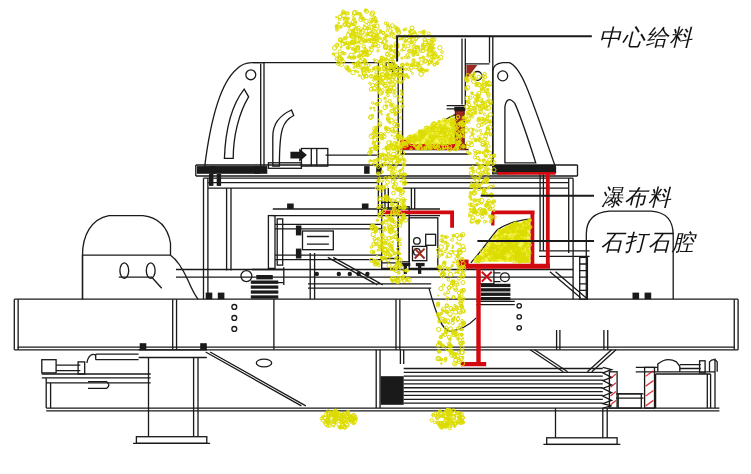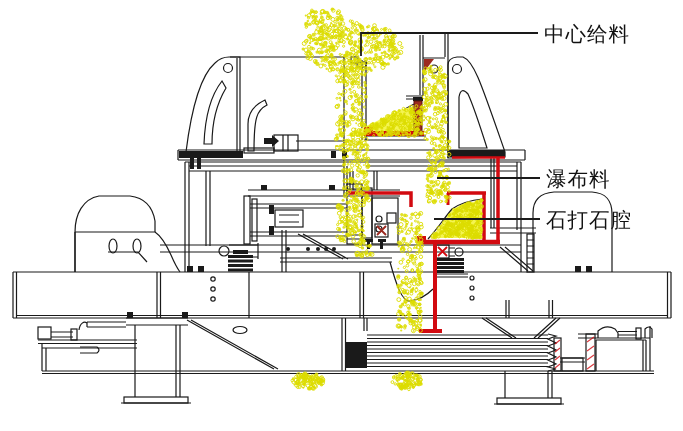--- a/index.html
+++ b/index.html
@@ -1,17 +1,17 @@
 <!DOCTYPE html>
 <html style="--background: #ffffff; --line: #1a1a1a; --highlight_red: #d20a10; --particle_yellow: #dcdc00; --chamber_fill: #f4f452; --plate_maroon: #9c2a20;"><head>
 <meta charset="utf-8">
 <style>
   html,body{margin:0;padding:0;background:#fff;}
   #stage{position:relative;width:683px;height:429px;background:var(--background,#fff);overflow:hidden;
-         font-family:"Liberation Sans", sans-serif;}
+         font-family:"Liberation Sans", sans-serif;font-style:italic;}
   svg{position:absolute;left:0;top:0;}
   .ln{stroke:var(--line);stroke-width:1.2;fill:none;}
   .fl{fill:var(--line);stroke:none;}
   .pt{stroke:var(--particle_yellow);stroke-width:0.9;fill:none;}
   .ptf{fill:var(--particle_yellow);stroke:none;opacity:.85;}
   .lead{stroke:var(--line);stroke-width:1.8;fill:none;}
   .lbl{fill:#111;font-size:20.5px;letter-spacing:1px;font-family:"Liberation Sans",sans-serif;}
   .red{stroke:var(--highlight_red);fill:none;}
 </style>
 </head>

